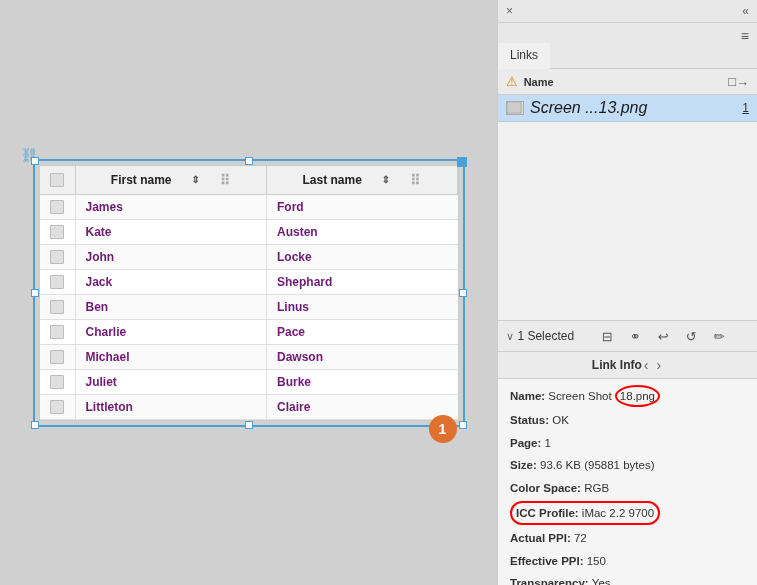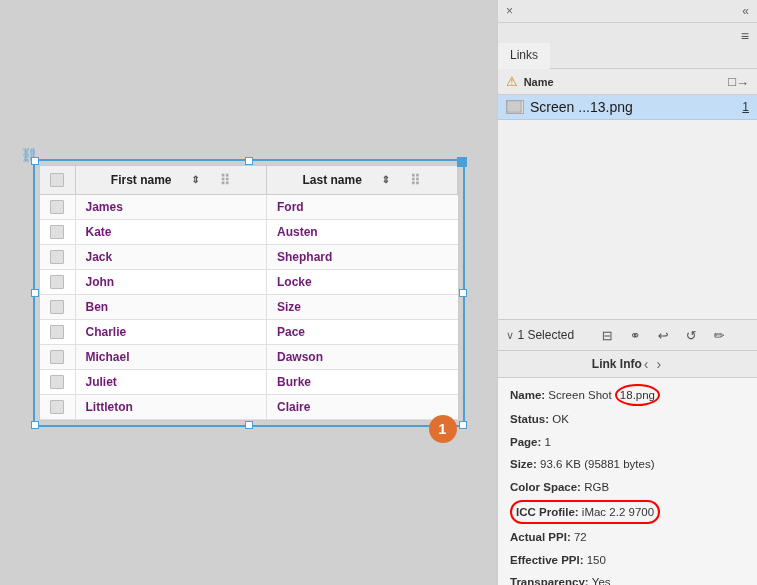--- a/index.html
+++ b/index.html
@@ -269,22 +269,23 @@
       margin-right: 6px;
       font-size: 9px;
       display: flex;
       align-items: center;
       justify-content: center;
       color: #555;
     }
 
     .file-name {
       flex: 1;
-      font-size: 14px;
+      font-size: 16px;
       color: #1a1a1a;
+      font-style: italic;
     }
 
     .file-number {
       font-size: 12px;
       color: #333;
       text-decoration: underline;
     }
 
     .spacer {
       flex: 1;
@@ -434,36 +435,36 @@
         <div class="cell-check">
             <div class="checkbox-sq"></div>
           </div>
         <div class="cell">Kate</div>
         <div class="cell">Austen</div>
       </div>
       <div class="table-row">
         <div class="cell-check">
             <div class="checkbox-sq"></div>
           </div>
+        <div class="cell">John</div>
+        <div class="cell">Locke</div>
+      </div>
+      <div class="table-row">
+        <div class="cell-check">
+            <div class="checkbox-sq"></div>
+          </div>
         <div class="cell">Jack</div>
         <div class="cell">Shephard</div>
       </div>
       <div class="table-row">
         <div class="cell-check">
             <div class="checkbox-sq"></div>
           </div>
-        <div class="cell">John</div>
-        <div class="cell">Locke</div>
-      </div>
-      <div class="table-row">
-        <div class="cell-check">
-            <div class="checkbox-sq"></div>
-          </div>
         <div class="cell">Ben</div>
-        <div class="cell">Size</div>
+        <div class="cell">Linus</div>
       </div>
       <div class="table-row">
         <div class="cell-check">
             <div class="checkbox-sq"></div>
           </div>
         <div class="cell">Charlie</div>
         <div class="cell">Pace</div>
       </div>
       <div class="table-row">
         <div class="cell-check">

